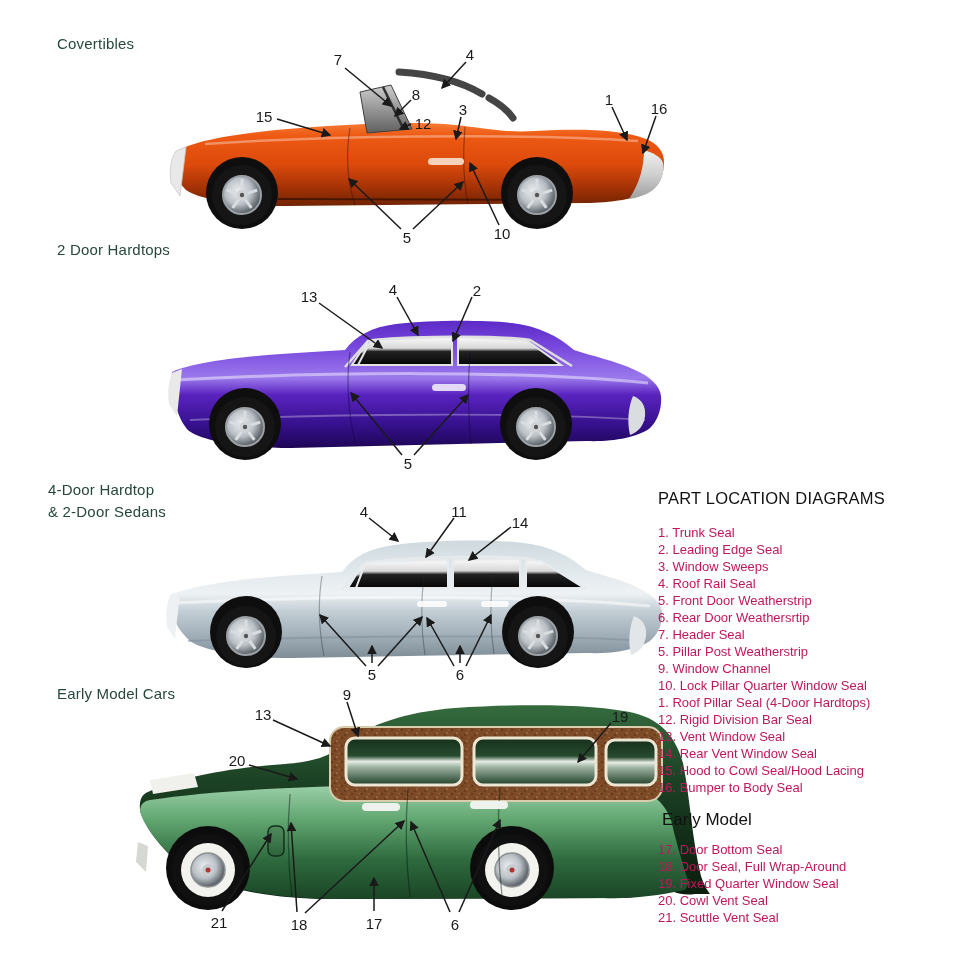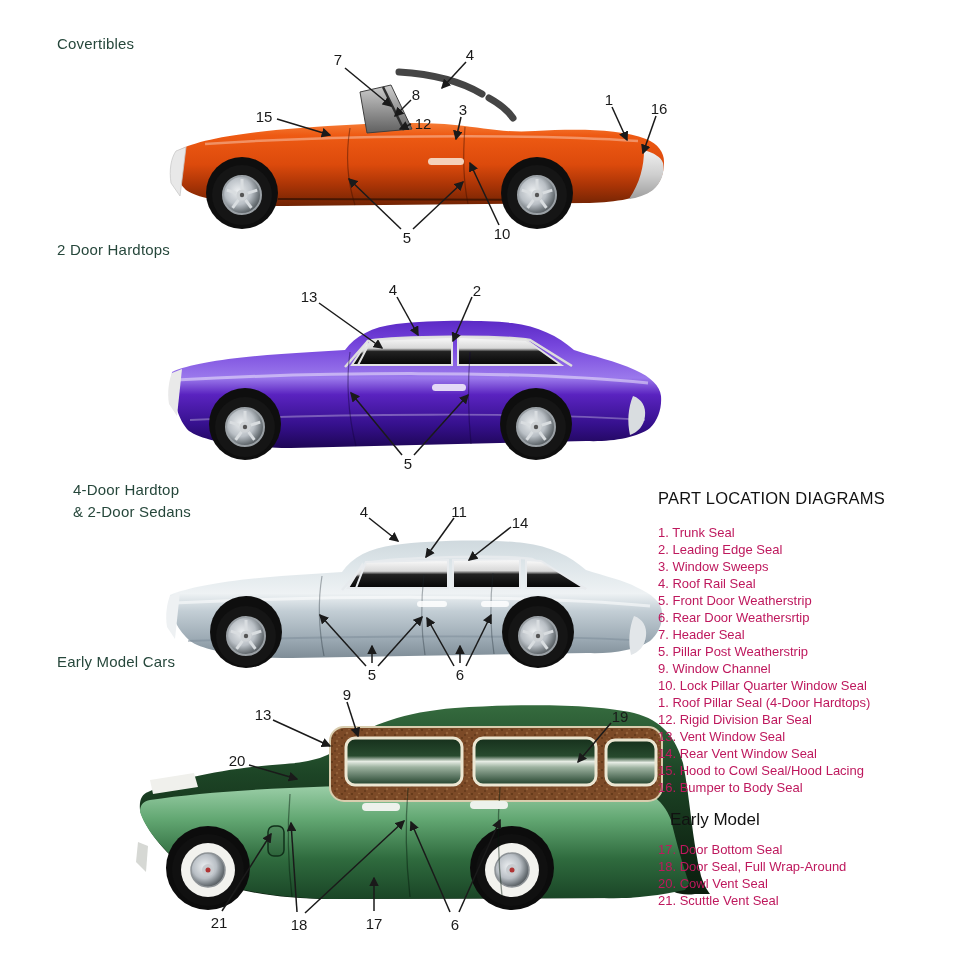--- a/index.html
+++ b/index.html
@@ -5,21 +5,21 @@
   html,body{margin:0;padding:0;background:#ffffff;}
   body{width:960px;height:960px;position:relative;overflow:hidden;
        font-family:"Liberation Sans", sans-serif;-webkit-font-smoothing:antialiased;}
   .canvas{position:absolute;inset:0;background:#ffffff;}
   svg.layer{position:absolute;left:0;top:0;}
   .section-heading{position:absolute;color:#26473b;font-size:15px;line-height:22px;
        font-weight:400;letter-spacing:0.2px;white-space:nowrap;}
   .legend{position:absolute;left:658px;top:481px;width:300px;color:#141414;}
   .legend-title{font-size:16.5px;font-weight:400;color:#111;letter-spacing:0.2px;margin:8px 0 16px 0;}
   .legend-item{font-size:13px;line-height:17px;color:#be185d;}
-  .legend-subtitle{font-size:17px;font-weight:400;color:#111;margin:14px 0 11px 12px;}
+  .legend-subtitle{font-size:17px;font-weight:400;color:#111;margin:14px 0 11px 4px;}
   #callout-layer text{font-family:"Liberation Sans", sans-serif;font-size:15px;fill:#1a1a1a;}
   #callout-layer line{stroke:#1a1a1a;stroke-width:1.5;}
 </style>
 </head>
 <body>
 
 <div class="canvas">
 
   <svg class="layer" width="960" height="960" viewBox="0 0 960 960" aria-hidden="true">
     <defs>
@@ -282,25 +282,25 @@
       <line x1="459" y1="912" x2="500" y2="820" marker-end="url(#arrowhead)"></line>
       <text x="455" y="930" text-anchor="middle">6</text>
     </svg>
 
   <div class="section-heading" style="left:57px;top:33px">
       <div>Covertibles</div>
     </div>
   <div class="section-heading" style="left:57px;top:239px">
       <div>2 Door Hardtops</div>
     </div>
-  <div class="section-heading" style="left:73px;top:479px">
+  <div class="section-heading" style="left:48px;top:479px">
       <div>4-Door Hardtop</div>
       <div>&amp; 2-Door Sedans</div>
     </div>
-  <div class="section-heading" style="left:57px;top:651px">
+  <div class="section-heading" style="left:57px;top:683px">
       <div>Early Model Cars</div>
     </div>
 
   <div class="legend">
     <div class="legend-title">PART LOCATION DIAGRAMS</div>
     <div>
         <div class="legend-item">1. Trunk Seal</div>
         <div class="legend-item">2. Leading Edge Seal</div>
         <div class="legend-item">3. Window Sweeps</div>
         <div class="legend-item">4. Roof Rail Seal</div>
@@ -314,18 +314,19 @@
         <div class="legend-item">12. Rigid Division Bar Seal</div>
         <div class="legend-item">13. Vent Window Seal</div>
         <div class="legend-item">14. Rear Vent Window Seal</div>
         <div class="legend-item">15. Hood to Cowl Seal/Hood Lacing</div>
         <div class="legend-item">16. Bumper to Body Seal</div>
       </div>
     <div class="legend-subtitle">Early Model</div>
     <div>
         <div class="legend-item">17. Door Bottom Seal</div>
         <div class="legend-item">18. Door Seal, Full Wrap-Around</div>
+        <div class="legend-item">19. Fixed Quarter Window Seal</div>
         <div class="legend-item">20. Cowl Vent Seal</div>
         <div class="legend-item">21. Scuttle Vent Seal</div>
       </div>
   </div>
 
 </div>
 
 </body></html>

